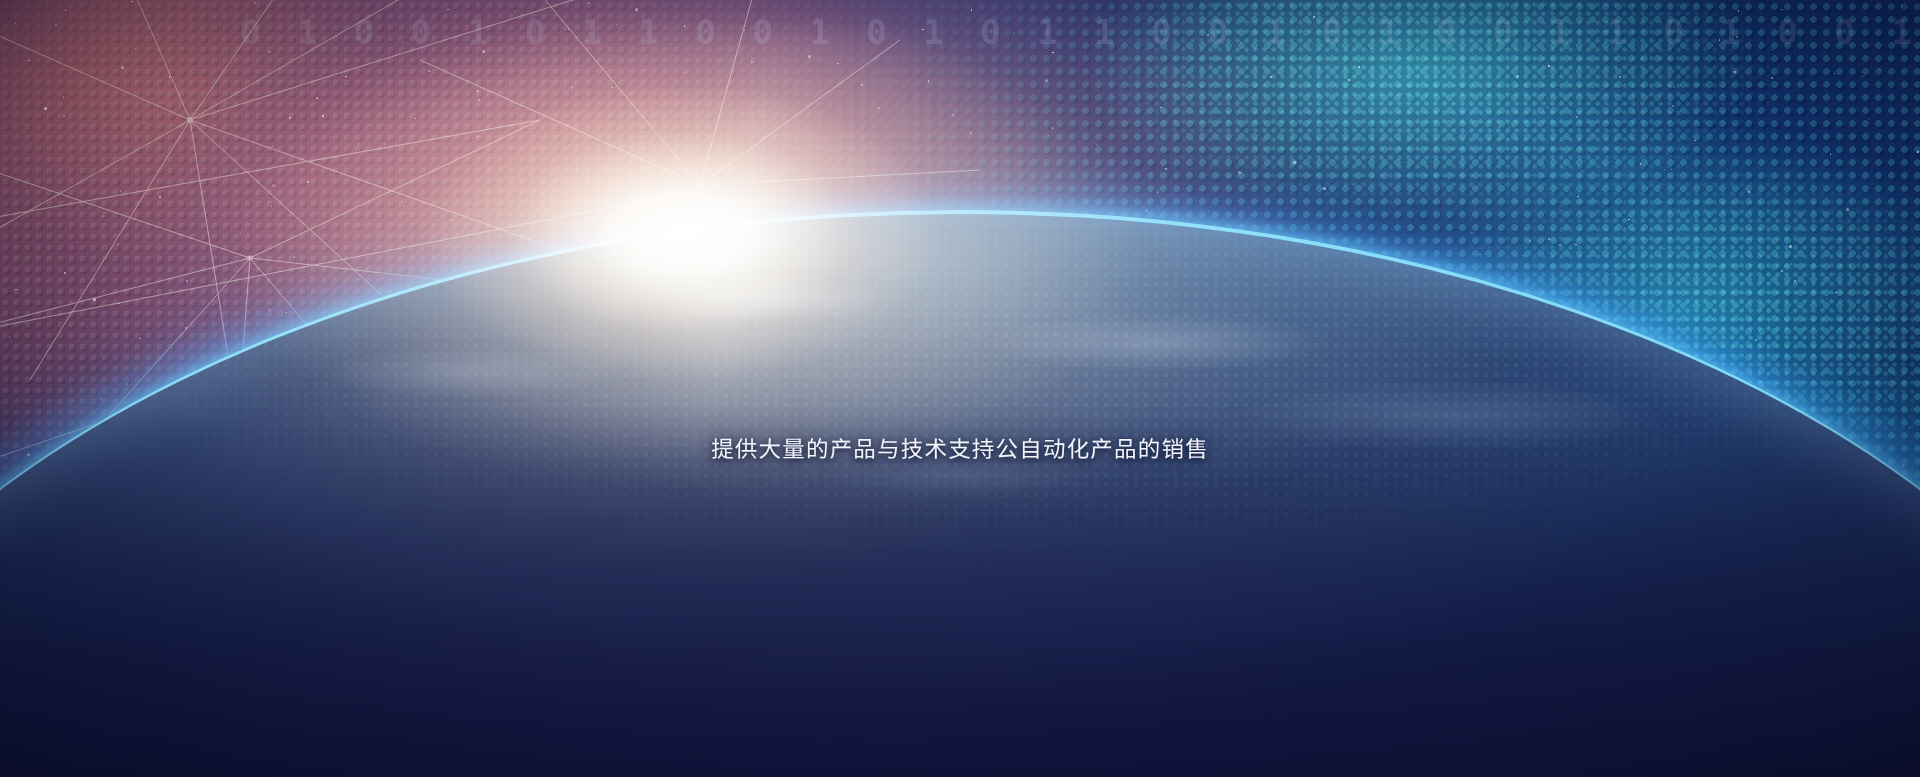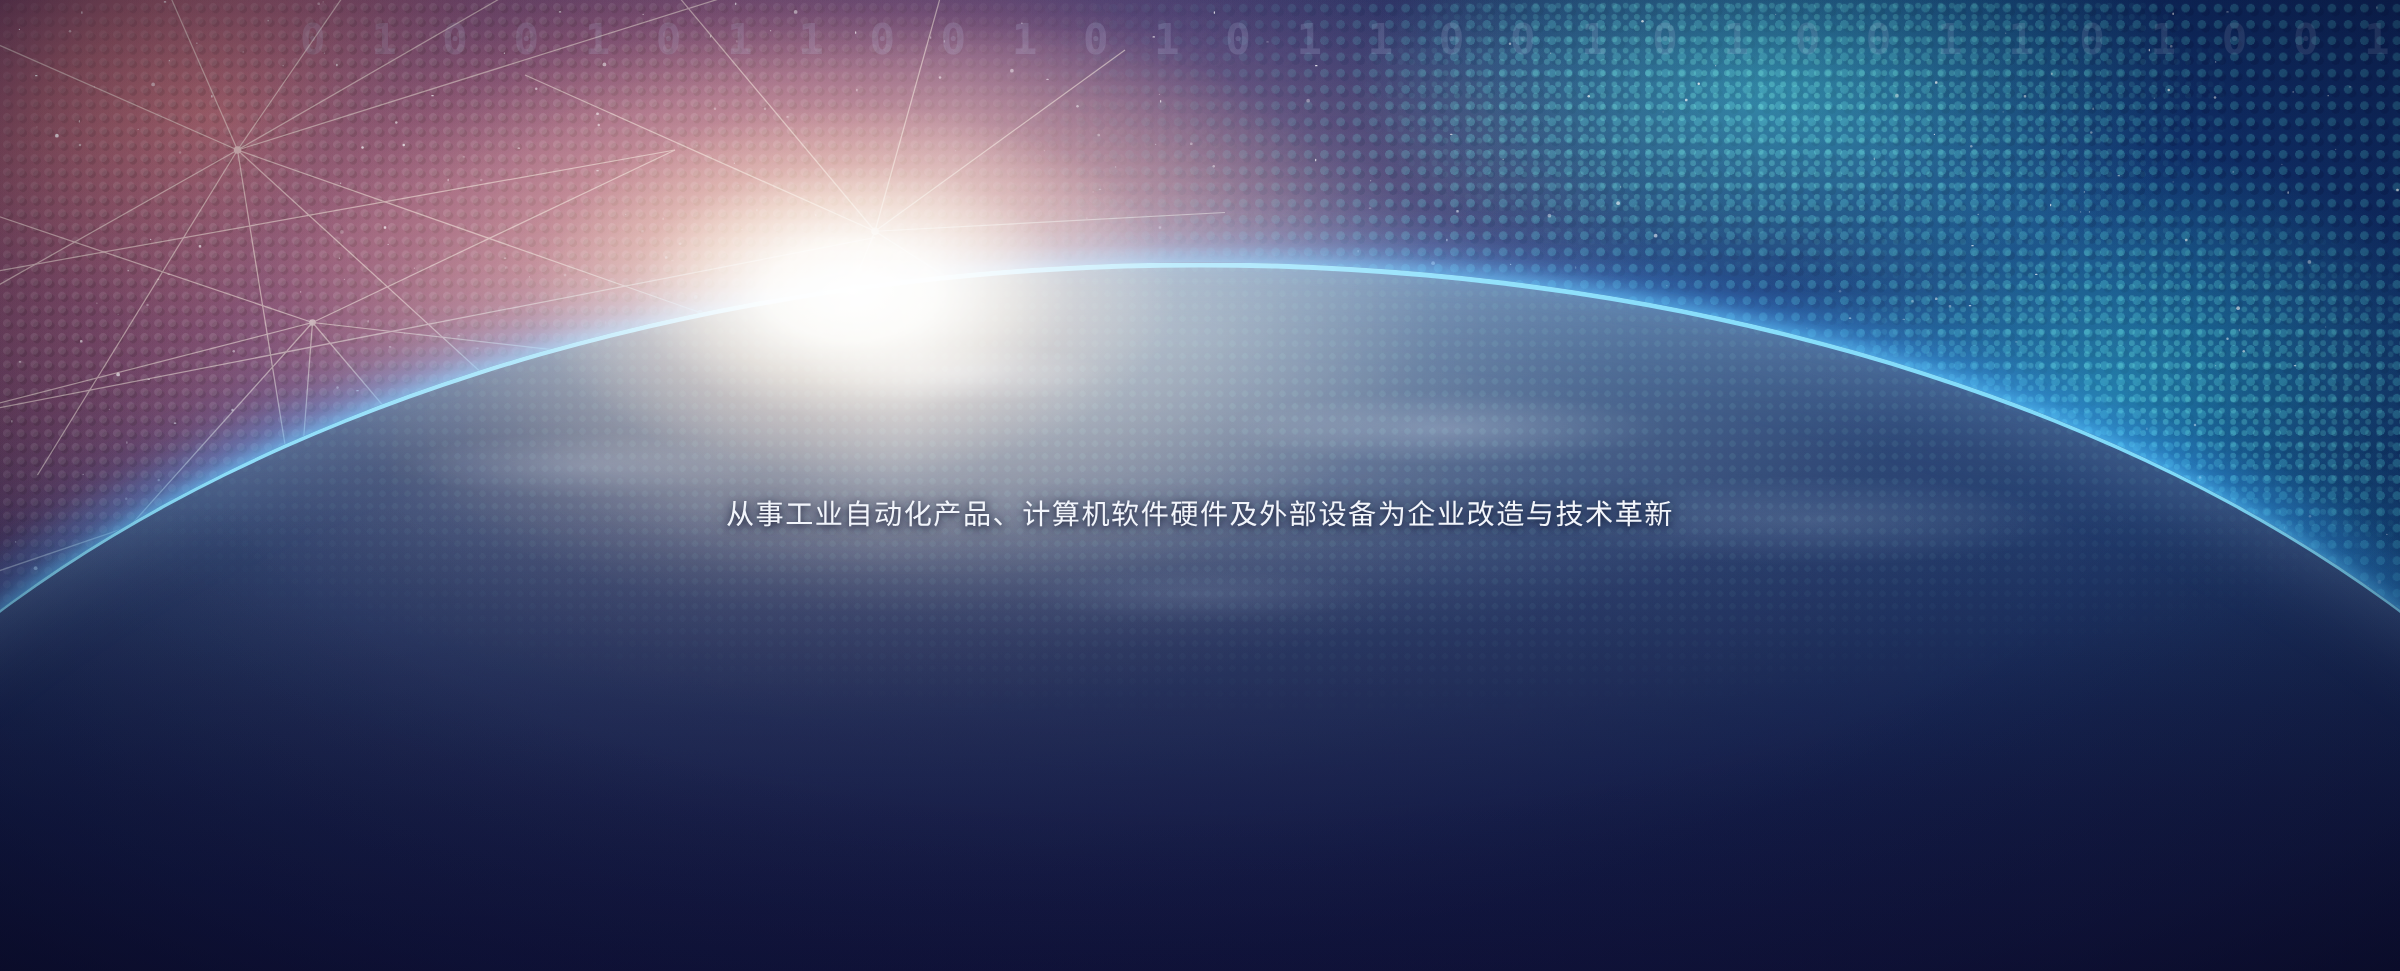--- a/index.html
+++ b/index.html
@@ -758,16 +758,16 @@
 
   <div class="layer sun-glow"></div>
   <div class="layer sun-streak"></div>
 
   <div class="binary-strip">0 1 0 0 1 0 1 1 0 0 1 0 1 0 1 1 0 0 1 0 1 0 0 1 1 0 1 0 0 1 0 1 1 0 0 1 0 1 0 1 1 0 0 1 0 1 0 0 1 1 0</div>
 
   <div class="layer bottom-shade"></div>
   <div class="layer vignette"></div>
 
   <div class="content">
-    <p class="subline subline-1">从事工业自动化产品、计算机软件硬件及外部设备为企业改造与技术革新</p>
+    <p class="subline subline-2">提供大量的产品与技术支持公自动化产品的销售</p>
   </div>
 
 </div>
 
 </body></html>

